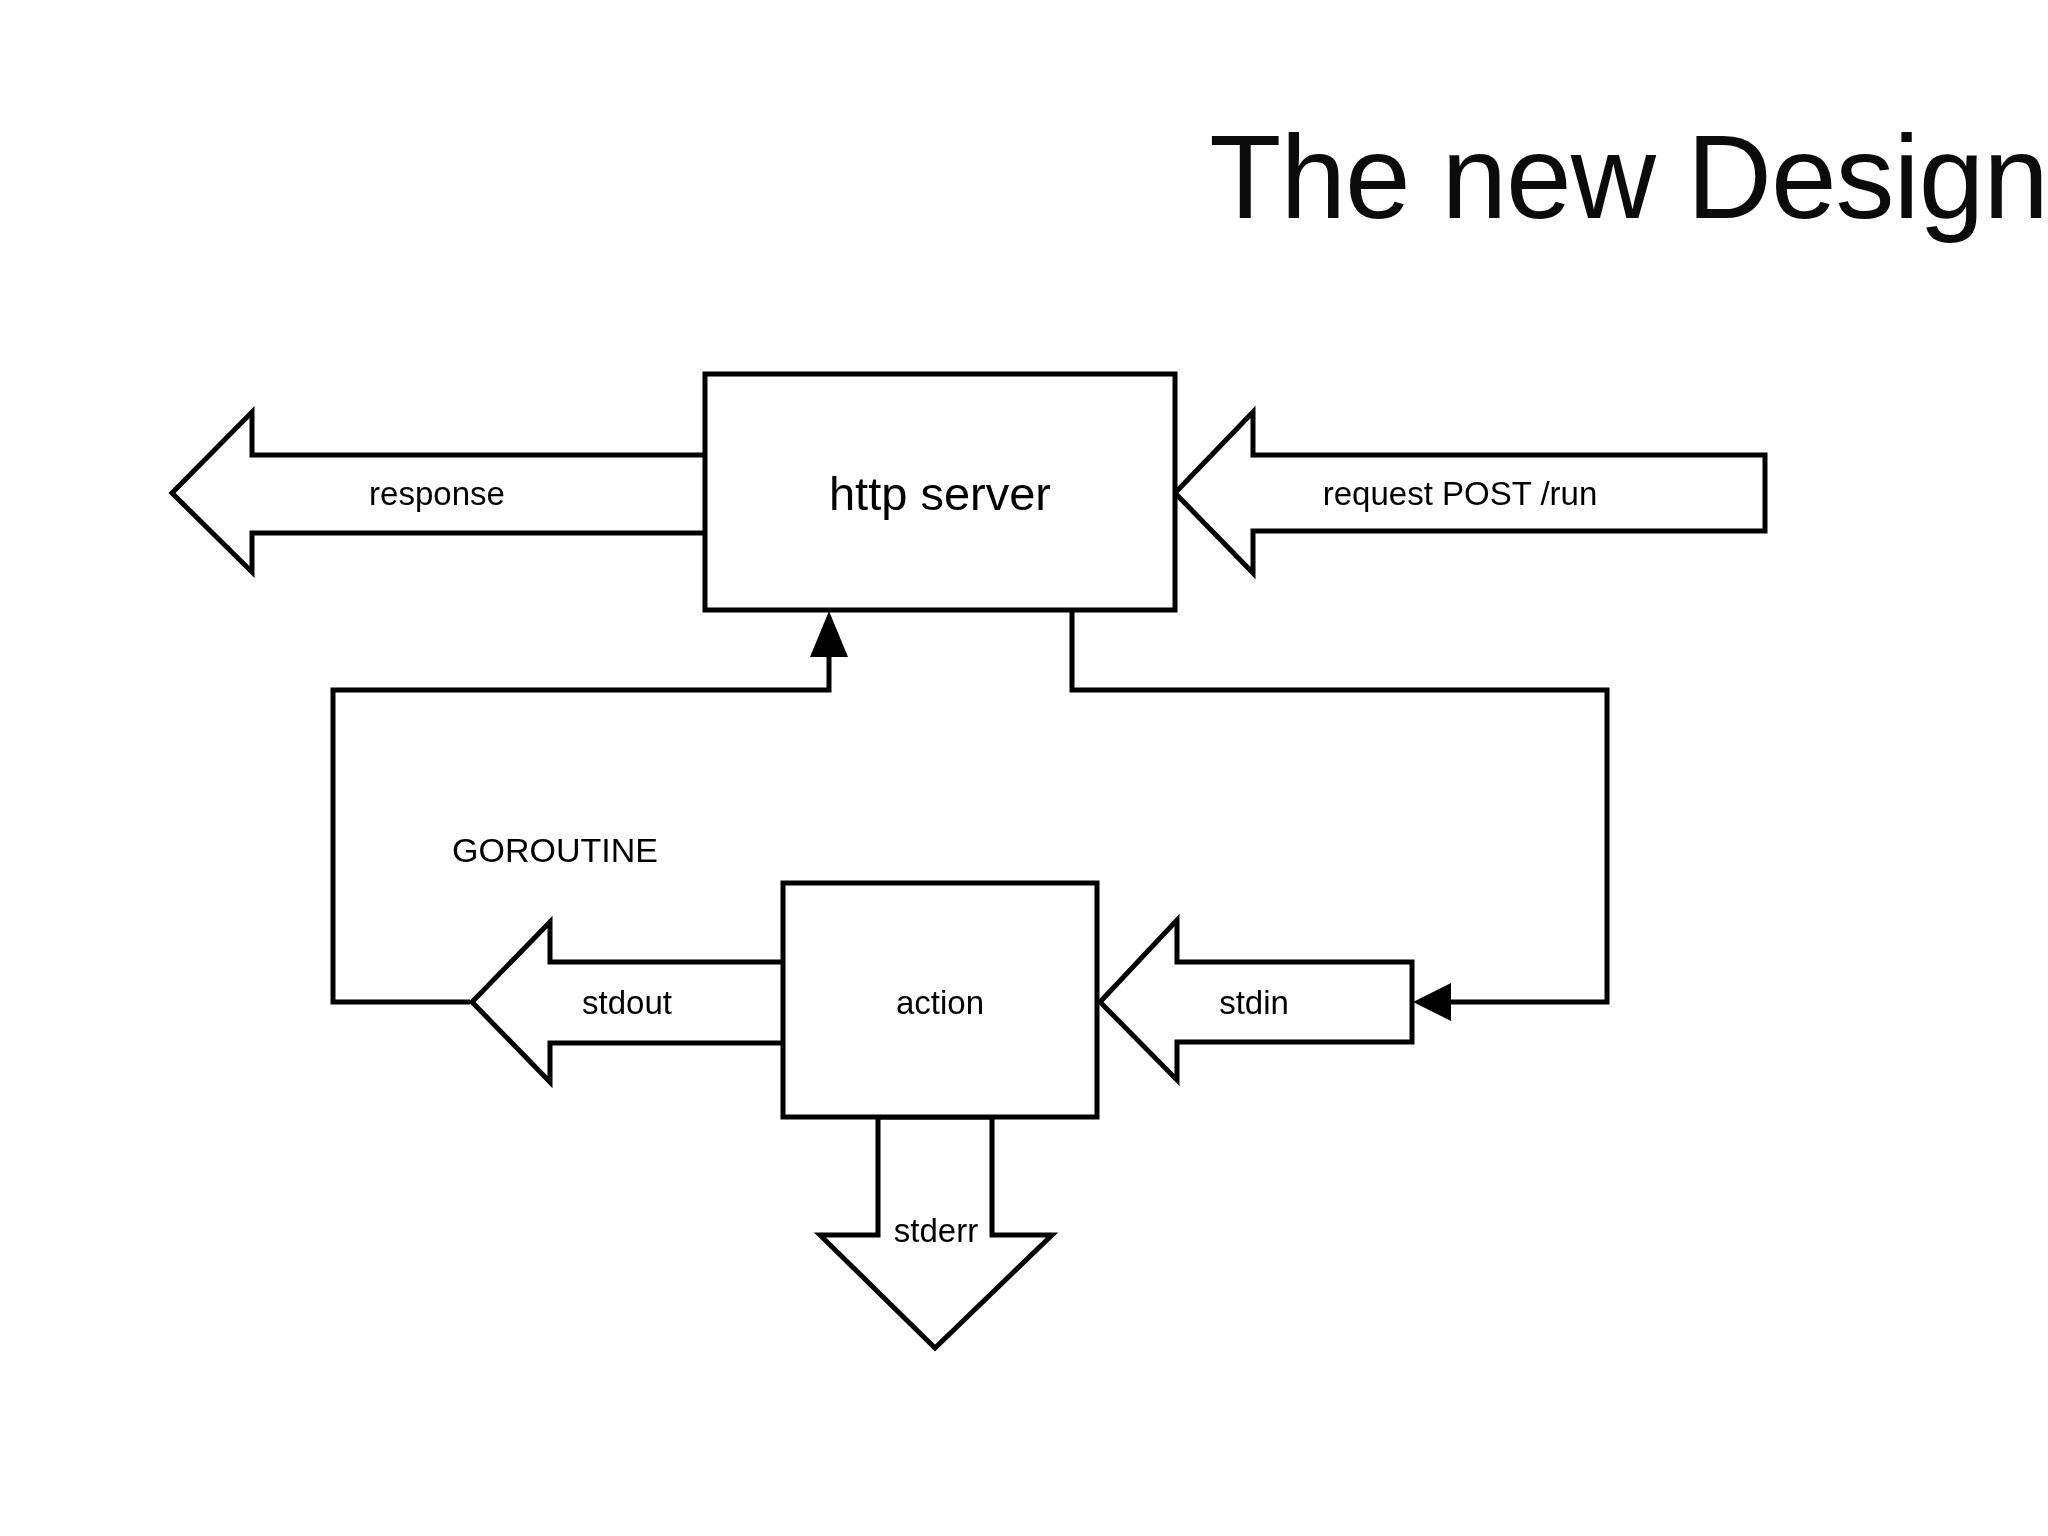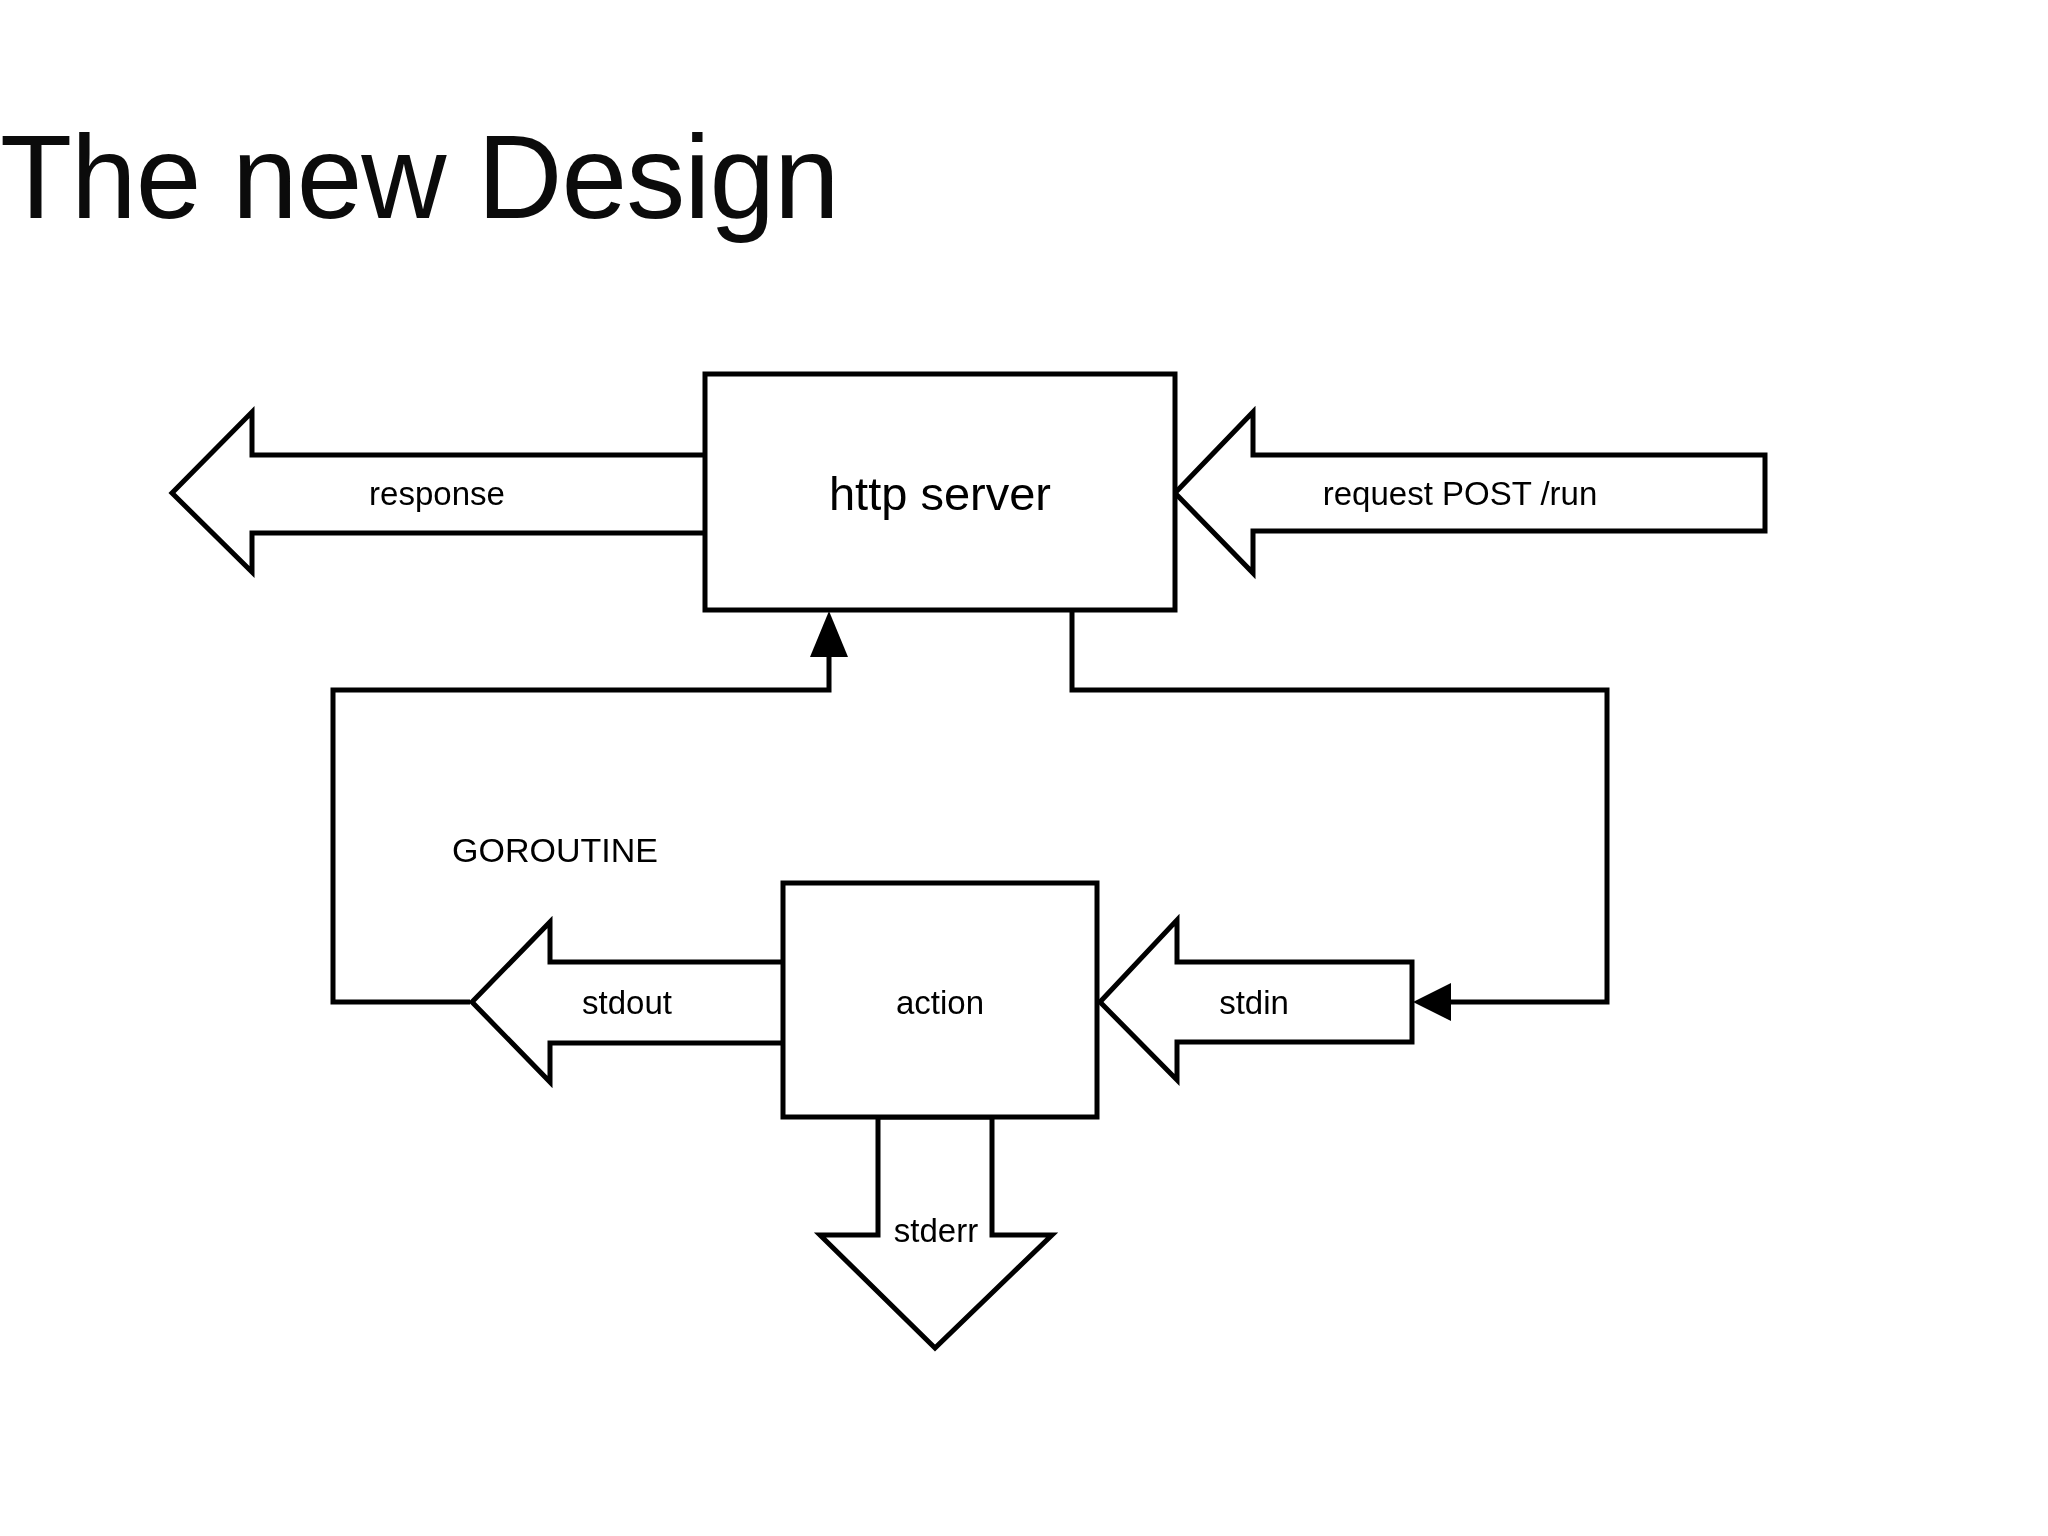--- a/index.html
+++ b/index.html
@@ -15,21 +15,21 @@
     width: 2048px;
     height: 1536px;
     background: #ffffff;
     overflow: hidden;
   }
   .slide-title {
     position: absolute;
     top: 118px;
     left: 0;
     width: 100%;
-    text-align: left;
+    text-align: right;
     font-size: 118px;
     font-weight: 400;
     color: #0b0b0b;
     letter-spacing: -1px;
     line-height: 1.0;
   }
   svg.diagram {
     position: absolute;
     left: 0;
     top: 0;

